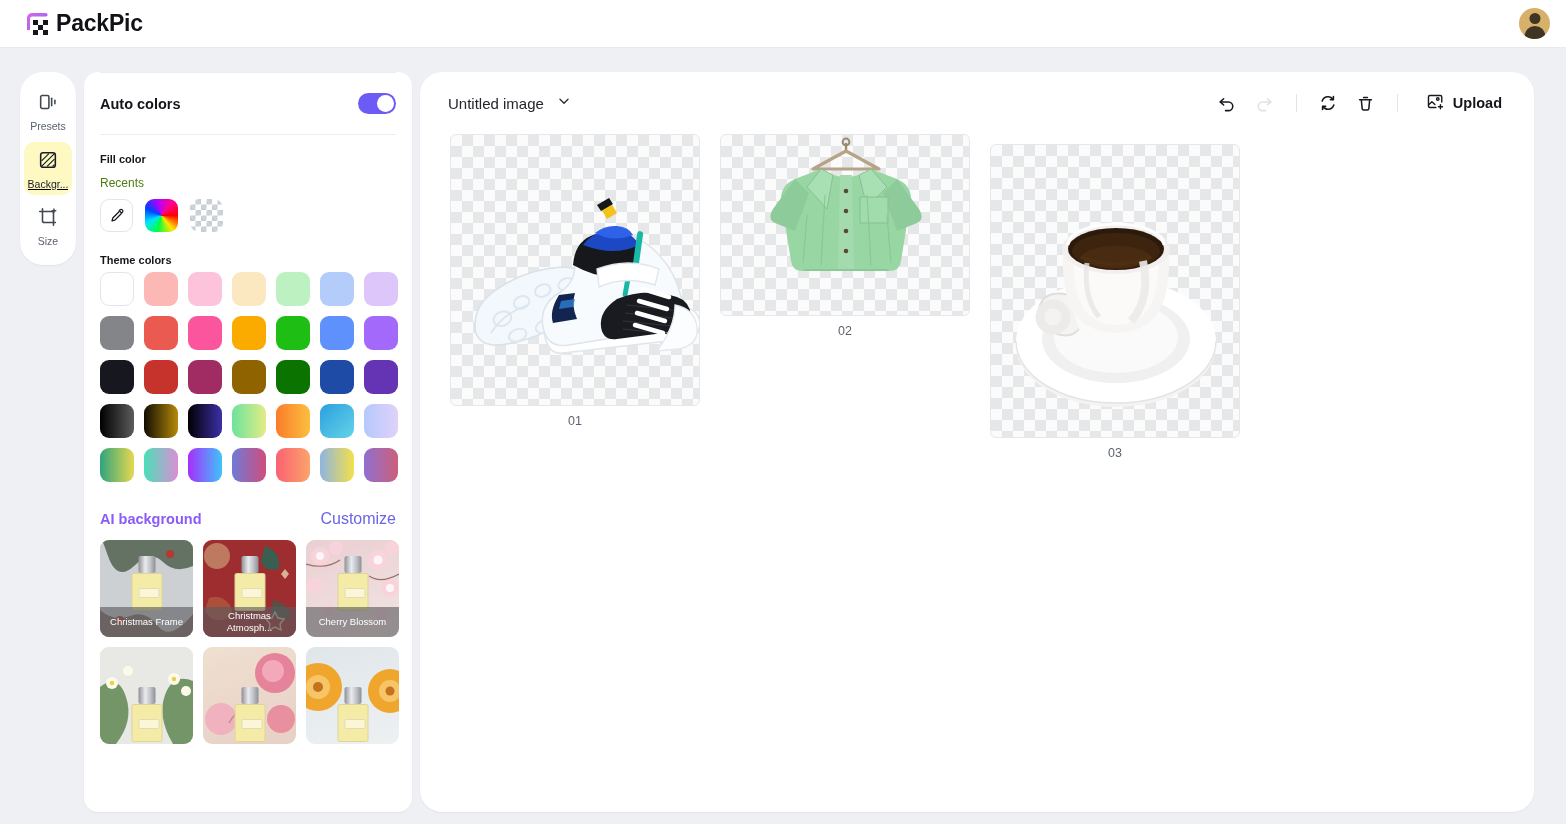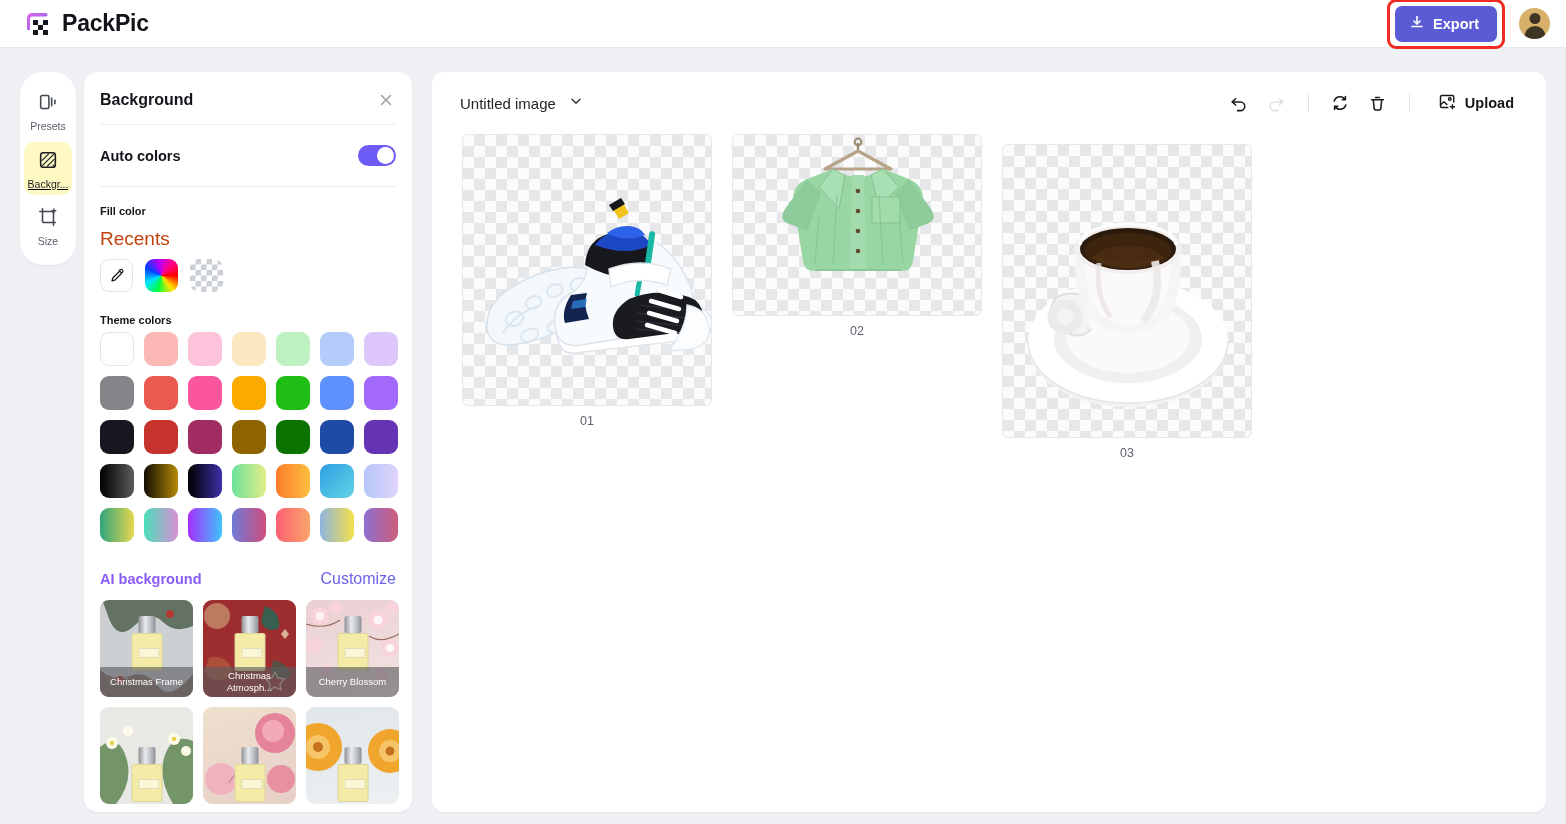--- a/index.html
+++ b/index.html
@@ -11,21 +11,21 @@
   }
 
   
   .topbar {
     position: absolute; left: 0; top: 0; width: 1566px; height: 48px;
     background: #ffffff;
     display: flex; align-items: center; justify-content: space-between;
     padding: 0 16px 0 22px;
     border-bottom: 1px solid #e8eaee;
   }
-  .brand { display: flex; align-items: center; gap: 10px; justify-content: space-between; }
+  .brand { display: flex; align-items: center; gap: 4px; justify-content: space-between; }
   .brand-logo { width: 30px; height: 30px; position: relative; }
   .brand-name { font-size: 23px; font-weight: bold; color: #111217; letter-spacing: -0.2px; }
 
   .topbar-right { display: flex; align-items: center; gap: 14px; }
   .export-wrap {
     border: 3px solid #ee2b24; border-radius: 9px;
     padding: 4px 5px; display: flex; align-items: center;
   }
   .export-btn {
     background: #5b5bd6; color: #fff; border: none; border-radius: 7px;
@@ -94,21 +94,21 @@
   .toggle {
     width: 38px; height: 21px; border-radius: 11px; background: #6c5cf5;
     position: relative; cursor: pointer;
   }
   .toggle::after {
     content: ""; position: absolute; right: 2px; top: 2px;
     width: 17px; height: 17px; border-radius: 50%; background: #fff;
   }
 
   .section-title { font-size: 11px; font-weight: bold; color: #14161b; margin: 18px 0 0; }
-  .sub-title { font-size: 19px; color: #c2410c; margin: 11px 0 9px; }
+  .sub-title { font-size: 12px; color: #4d7c0f; margin: 11px 0 9px; }
 
   .recents { display: flex; gap: 12px; margin-bottom: 6px; }
   .sw-recent {
     width: 33px; height: 33px; border-radius: 9px; cursor: pointer;
     border: 1px solid #e3e5ea;
   }
   .sw-eyedrop {
     background: #fff; display: flex; align-items: center; justify-content: center;
   }
   .sw-rainbow {
@@ -158,22 +158,22 @@
   .bottle { position: absolute; left: 50%; transform: translateX(-50%); bottom: 26px; }
   .bottle .cap { width: 17px; height: 17px; margin: 0 auto;
     background: linear-gradient(90deg,#8e9095,#e9ebee 40%,#bfc2c7 70%,#8e9095); border-radius: 2px; }
   .bottle .body { width: 31px; height: 38px; background: #f4eba6; border: 1px solid #ddd49a;
     border-radius: 2px; position: relative; }
   .bottle .body::after { content:""; position:absolute; left:6px; top:14px; width:19px; height:8px;
     background: #fbf6d8; border:1px solid #e2dcb4; border-radius:1px; }
 
   
   .canvas {
-    position: absolute; left: 432px; top: 72px; width: 1114px; height: 740px;
-    background: #fff; border-radius: 12px;
+    position: absolute; left: 420px; top: 72px; width: 1114px; height: 740px;
+    background: #fff; border-radius: 22px;
     box-shadow: 0 1px 2px rgba(20,28,55,.05);
   }
   .canvas-bar {
     height: 62px; display: flex; align-items: center;
     justify-content: space-between; padding: 0 24px 0 28px;
   }
   .doc-name { display: flex; align-items: center; gap: 12px; cursor: pointer; }
   .doc-name-text { font-size: 15px; color: #24262c; }
   .tools { display: flex; align-items: center; gap: 4px; }
   .tool {
@@ -232,32 +232,20 @@
         <rect x="21" y="11" width="5" height="5" fill="#16171c"></rect>
         <rect x="16" y="16" width="5" height="5" fill="#16171c"></rect>
         <rect x="11" y="21" width="5" height="5" fill="#16171c"></rect>
         <rect x="21" y="21" width="5" height="5" fill="#16171c"></rect>
       </svg>
     </span>
     <span class="brand-name">PackPic</span>
   </div>
 
   <div class="topbar-right">
-    <div class="export-wrap">
-      <button class="export-btn">
-        <span>
-          <svg width="16" height="16" viewBox="0 0 16 16" fill="none" stroke="#fff" stroke-width="1.6" stroke-linecap="round" stroke-linejoin="round">
-            <path d="M8 2.5v7"></path>
-              <path d="M5 7l3 3 3-3"></path>
-              <path d="M3 12.5h10"></path>
-          </svg>
-        </span>
-        <span>Export</span>
-      </button>
-    </div>
     <div class="avatar"></div>
   </div>
 </div>
 
 <div class="rail">
 
   <div class="rail-item">
     <span>
       <svg width="22" height="22" viewBox="0 0 24 24" fill="none" stroke="#42464f" stroke-width="1.7" stroke-linecap="round" stroke-linejoin="round">
         <rect x="4" y="5" width="9" height="14" rx="1.6"></rect>
@@ -286,28 +274,20 @@
         <path d="M18.5 3.2v4M16.5 5.2h4" stroke-width="1.5"></path>
       </svg>
     </span>
     <span class="rail-label">Size</span>
   </div>
 </div>
 
 <div class="panel">
   <div class="panel-scroll">
 
-    <div class="panel-head">
-      <span class="panel-title">Background</span>
-      <span class="close-x">
-        <svg width="20" height="20" viewBox="0 0 20 20" fill="none" stroke="#4c515b" stroke-width="1.5" stroke-linecap="round">
-          <path d="M5.5 5.5l9 9M14.5 5.5l-9 9"></path>
-        </svg>
-      </span>
-    </div>
     <div class="divider"></div>
 
     <div class="row-toggle">
       <span class="row-label">Auto colors</span>
       <span class="toggle"></span>
     </div>
     <div class="divider"></div>
 
     <div class="section-title">Fill color</div>
     <div class="sub-title">Recents</div>

